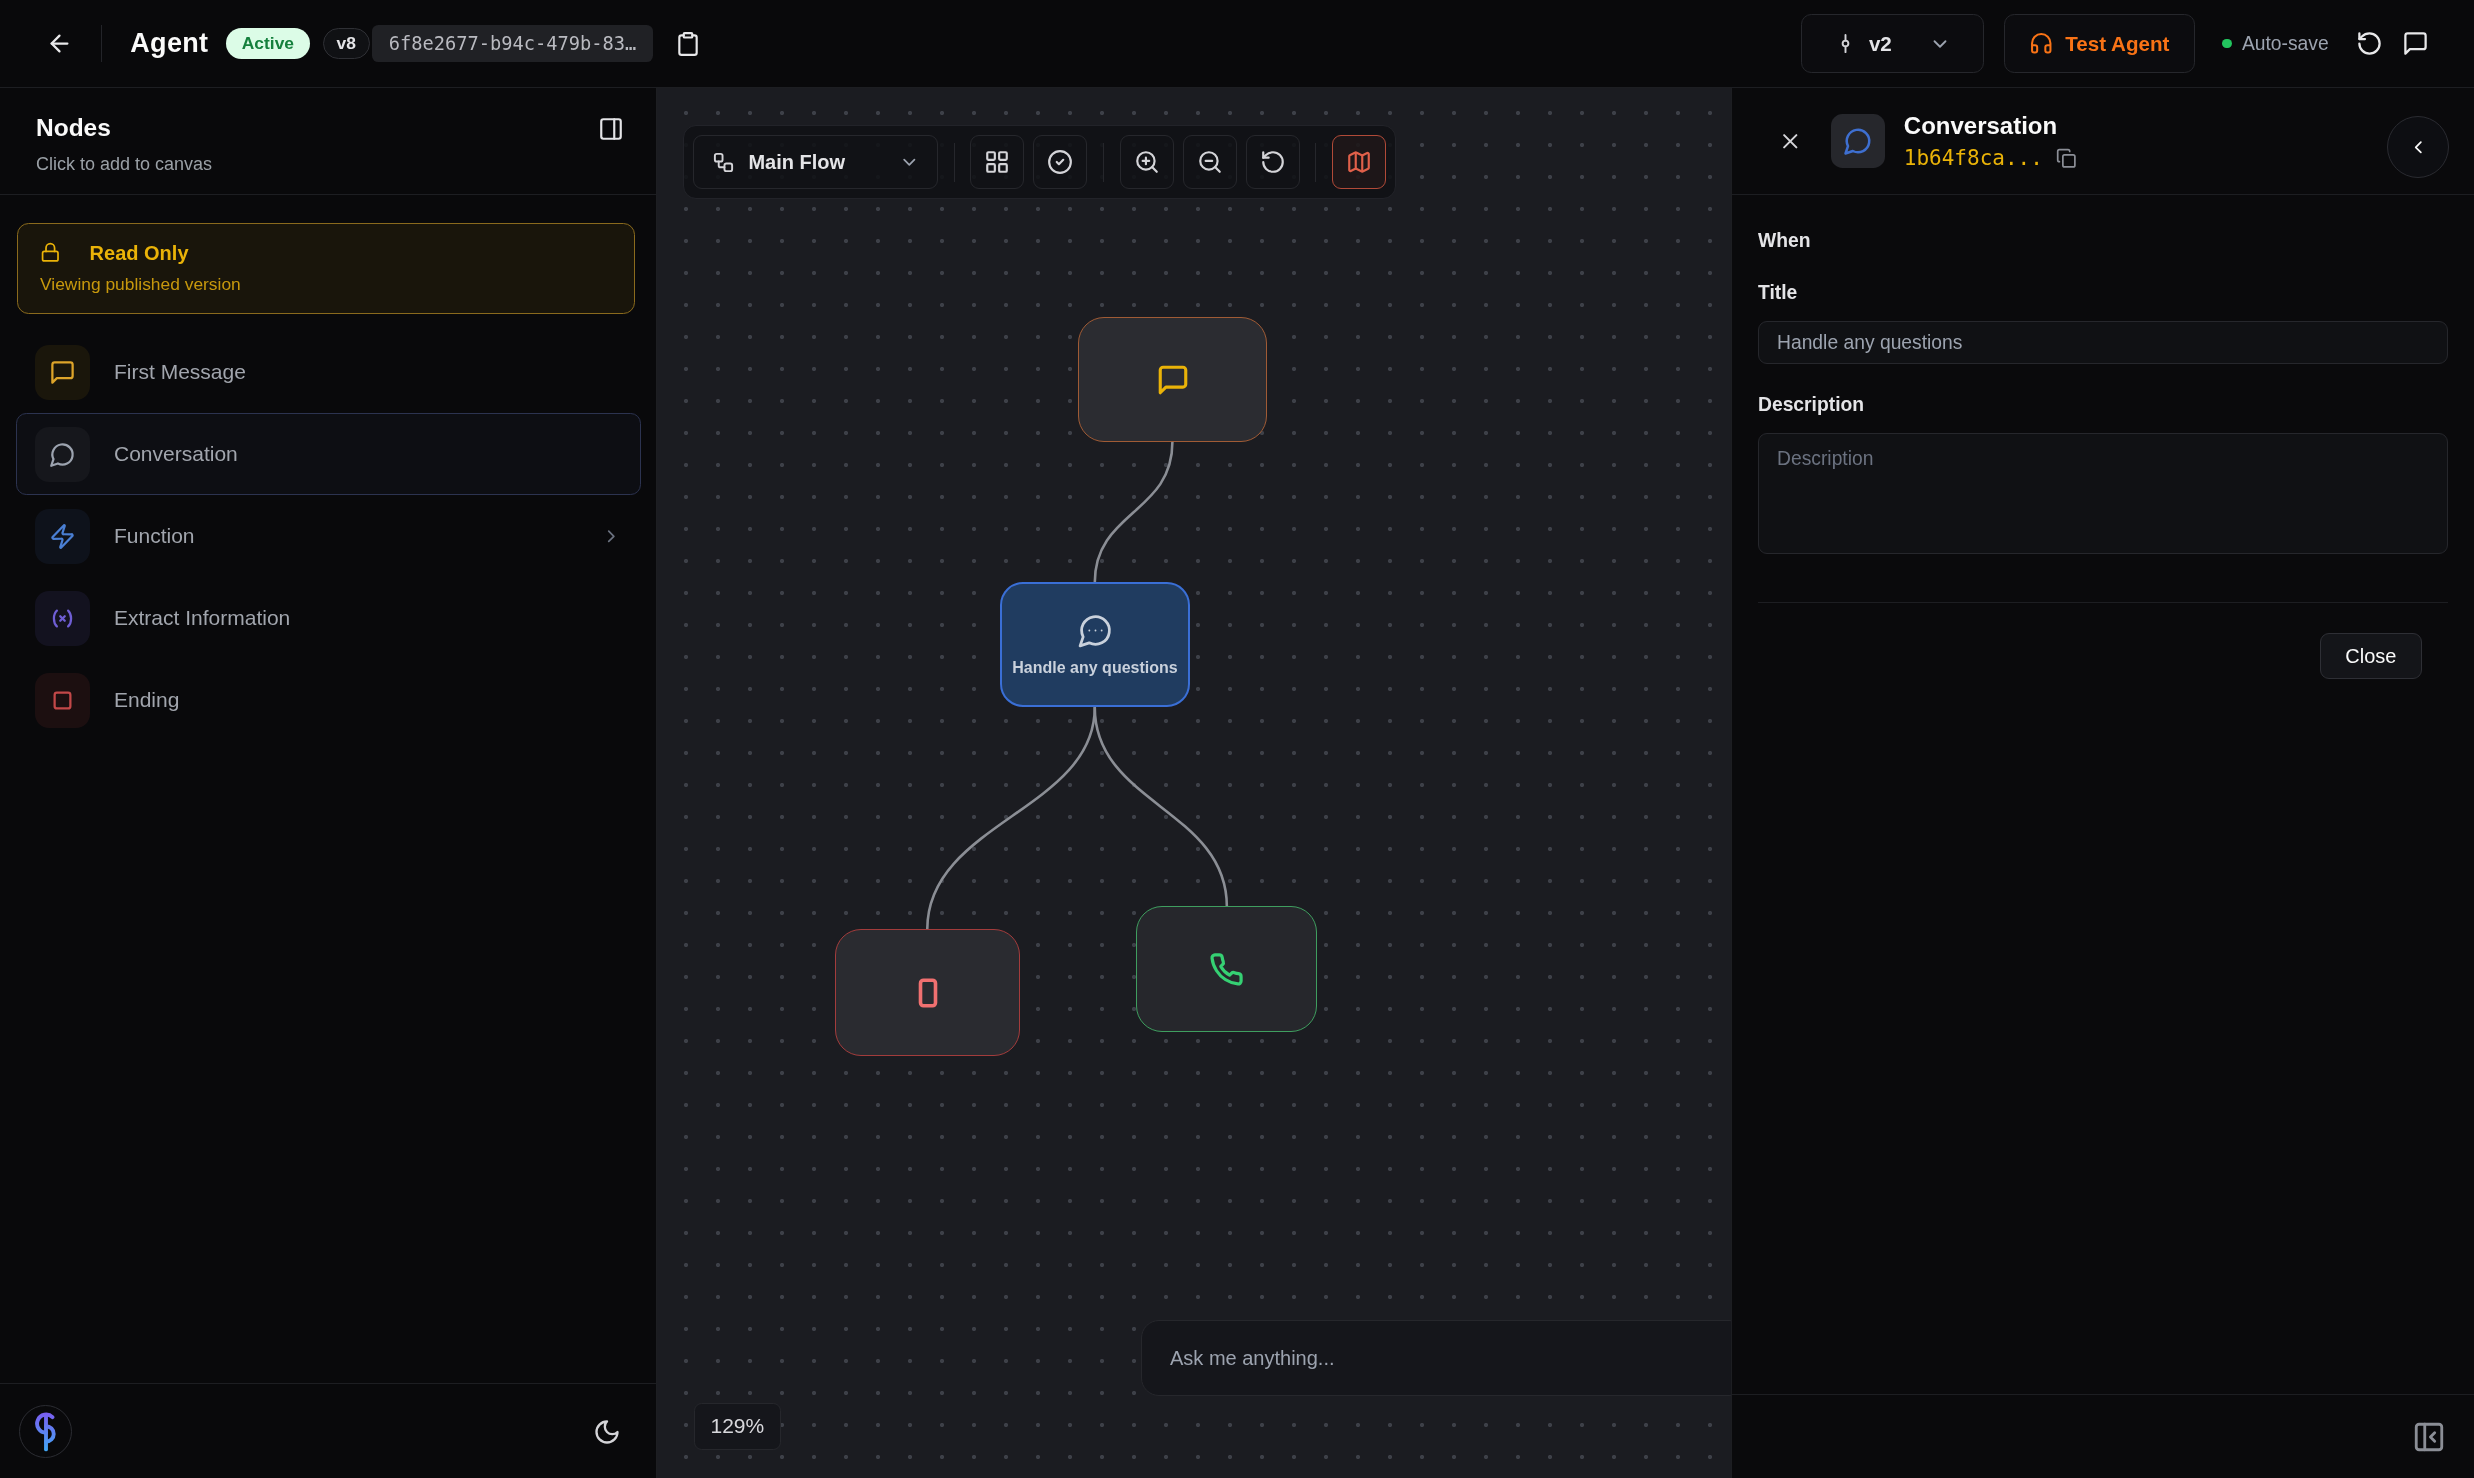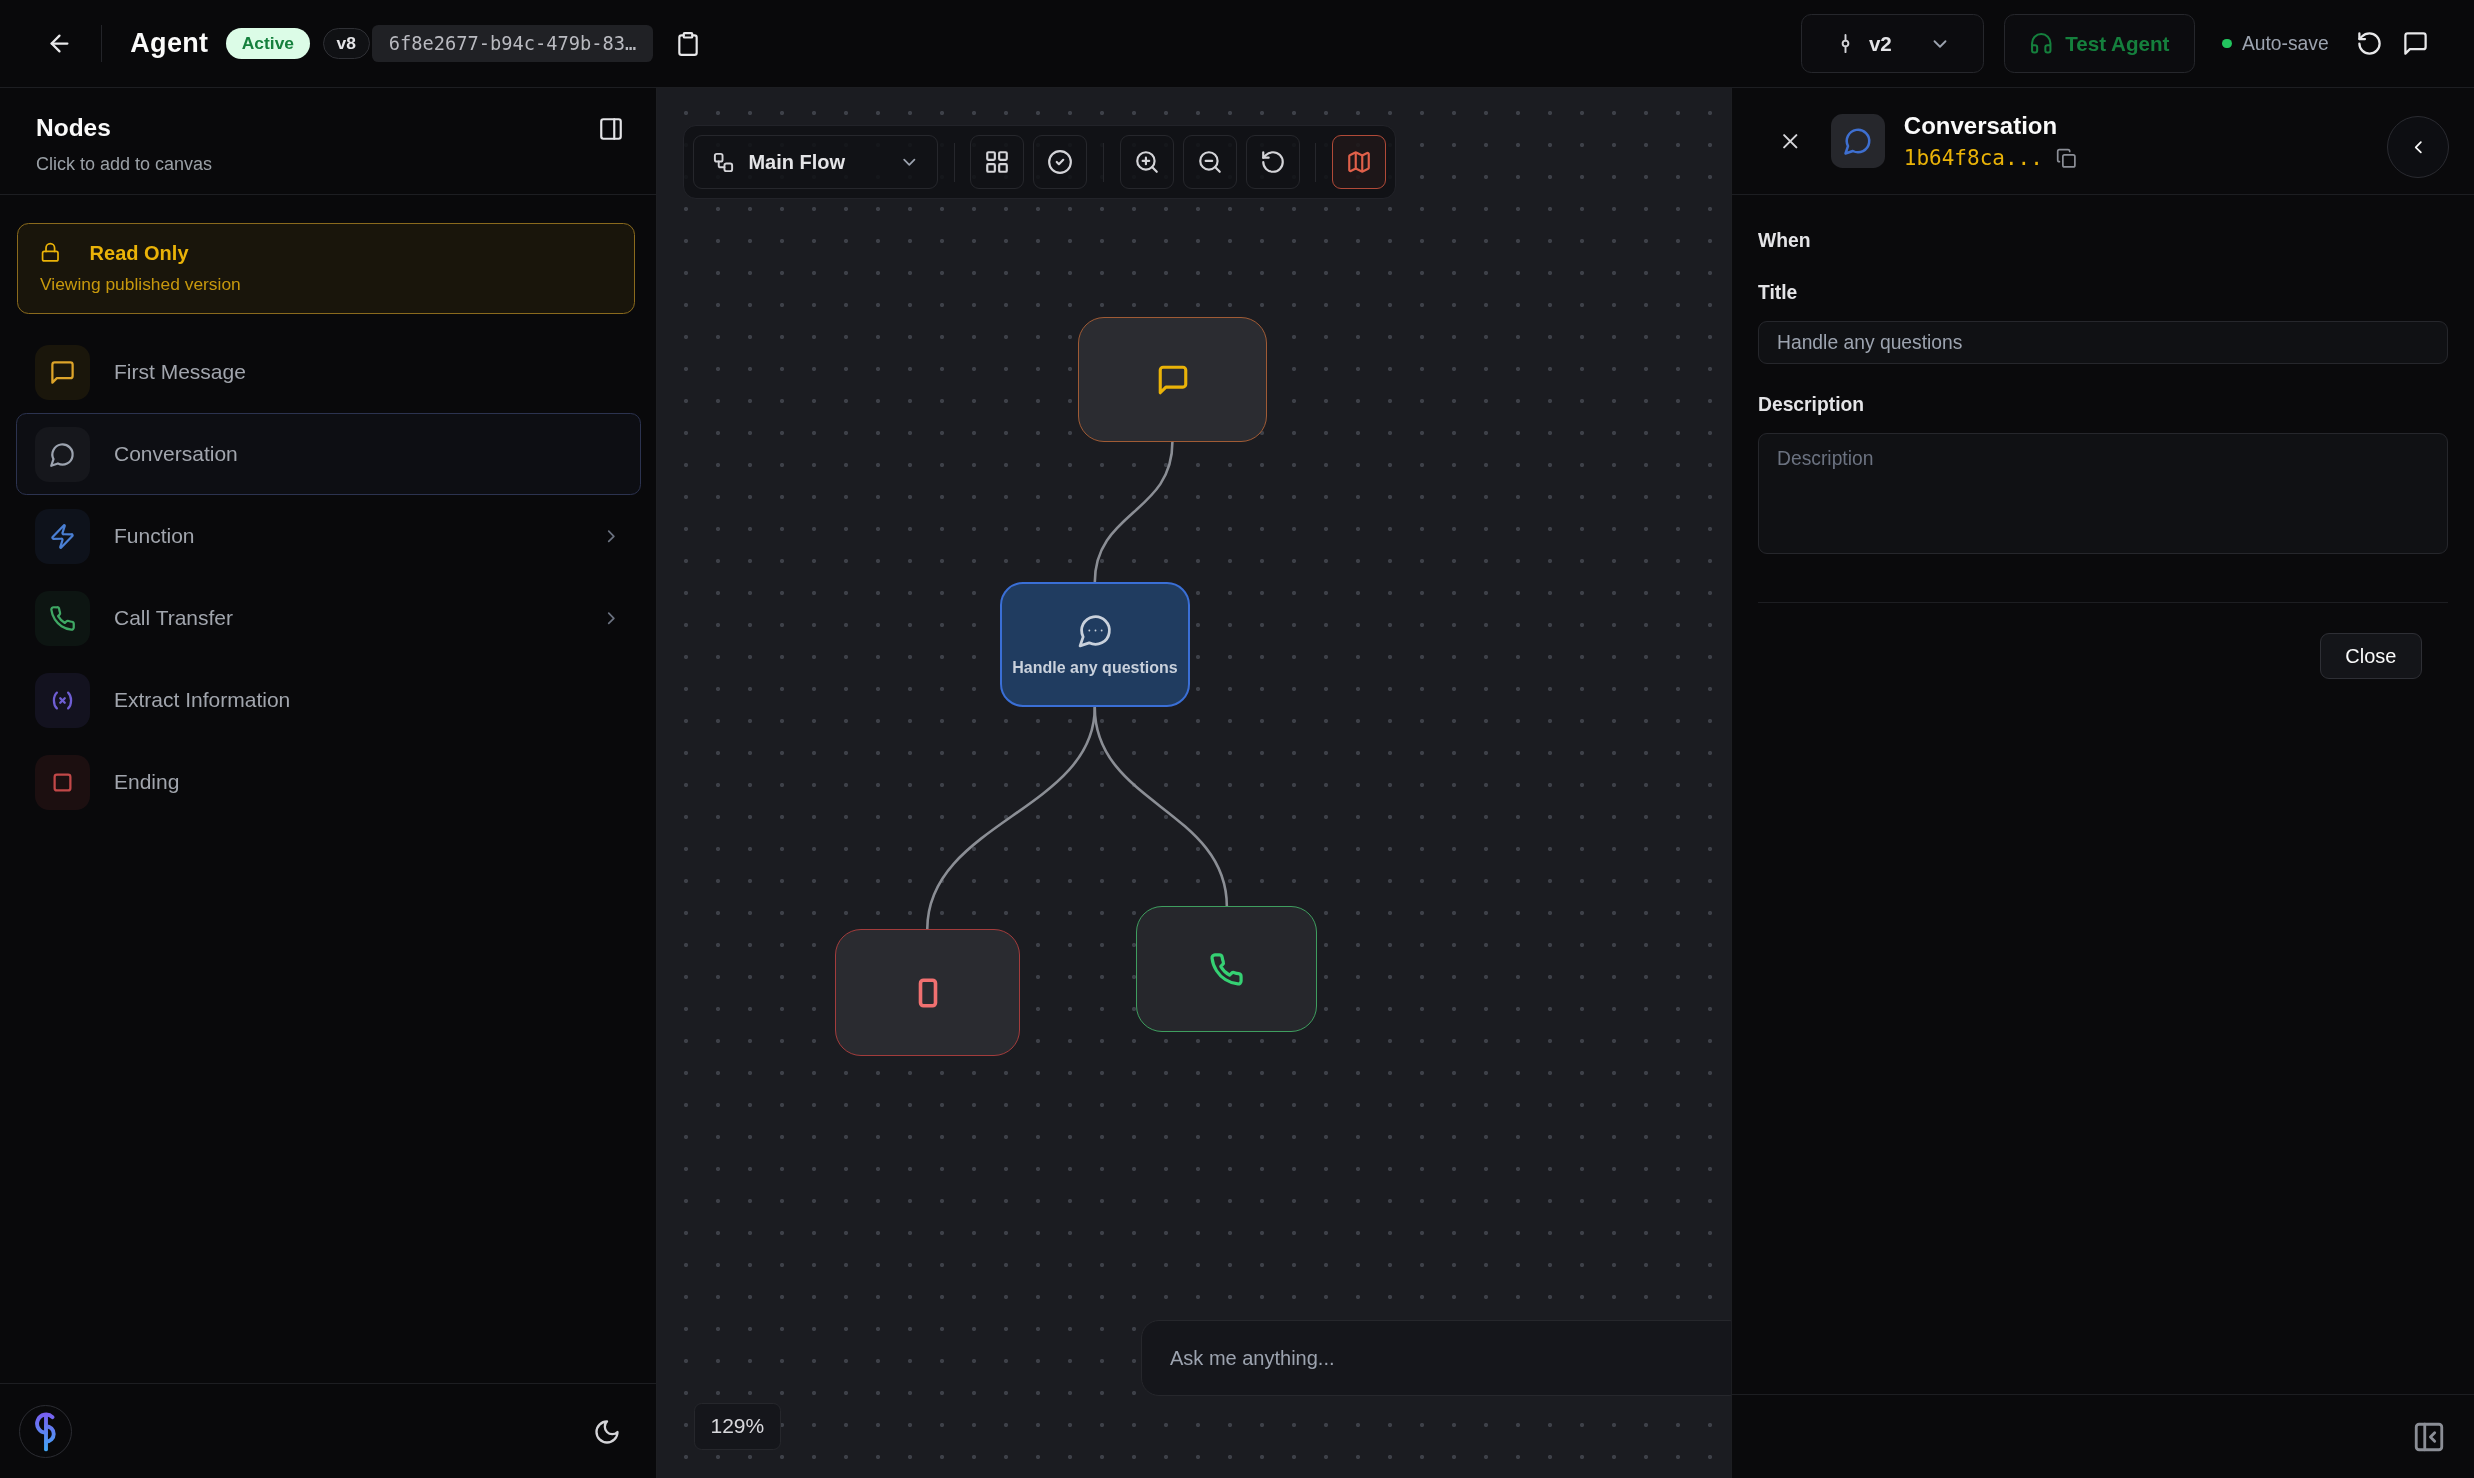--- a/index.html
+++ b/index.html
@@ -21,21 +21,21 @@
   .app-title { font-size:27px; font-weight:700; color:#fafafa; letter-spacing:0.3px; }
   .pill-active { margin-left:18px; background:#dcfce7; color:#15803d; font-size:17.4px; font-weight:600; padding:5.2px 15.5px; border-radius:644px; }
   .pill-v8 { margin-left:13px; border:1.3px solid #2f3035; color:#e4e4e7; font-size:17.4px; font-weight:600; padding:3.9px 13px; border-radius:644px; background:#101114; }
   .id-pill { margin-left:2px; background:#202125; color:#b9bac0; font-size:18.7px; padding:7.7px 17px; border-radius:6.4px; }
   .tb-right { margin-left:auto; display:flex; align-items:center; gap:19.3px; }
   .btn-outline {
     display:flex; align-items:center; gap:11.6px; background:#0c0c0f;
     border:1.3px solid #26272c; border-radius:10.3px; height:59px; padding:0 32px;
     font-size:20.6px; font-weight:600; color:#e4e4e7; cursor:pointer;
   }
-  .btn-test { color:#15803d; padding:0 24.5px; }
+  .btn-test { color:#f97316; padding:0 24.5px; }
   .autosave { display:flex; align-items:center; gap:10.3px; color:#9ca3af; font-size:19.3px; margin:0 7.7px; }
   .autosave .dot { width:9.7px; height:9.7px; border-radius:50%; background:#22c55e; }
 
   
   .main { display:flex; height:1391px; }
   .sidebar { width:657px; background:#09090b; border-right:1.3px solid #1d1e22; position:relative; display:flex; flex-direction:column; }
   .canvas { width:1074px; position:relative; overflow:hidden;
     background-color:#1b1c21;
     background-image:radial-gradient(circle, #3d4048 1.9px, transparent 2.3px);
     background-size:32px 32px; background-position:13px 9px;
@@ -274,33 +274,20 @@
             </svg>
         </span>
         <span class="sb-label">Function</span>
         <span class="sb-chev">
           <svg width="20.6" height="20.6" viewBox="0 0 24 24" fill="none" stroke="currentColor" stroke-width="2" stroke-linecap="round" stroke-linejoin="round">
               <path d="m9 18 6-6-6-6"></path>
             </svg>
         </span>
       </div>
 
-      <div class="sb-item">
-        <span class="sb-tile" style="background:rgba(63,168,100,0.08); color:#3fa864;">
-          <svg width="27" height="27" viewBox="0 0 24 24" fill="none" stroke="currentColor" stroke-width="2" stroke-linecap="round" stroke-linejoin="round">
-              <path d="M22 16.92v3a2 2 0 0 1-2.18 2 19.79 19.79 0 0 1-8.63-3.07 19.5 19.5 0 0 1-6-6A19.79 19.79 0 0 1 2.08 4.18 2 2 0 0 1 4.06 2h3a2 2 0 0 1 2 1.72c.127.96.361 1.903.7 2.81a2 2 0 0 1-.45 2.11L8.09 9.91a16 16 0 0 0 6 6l1.27-1.27a2 2 0 0 1 2.11-.45c.907.339 1.85.573 2.81.7A2 2 0 0 1 22 16.92z"></path>
-            </svg>
-        </span>
-        <span class="sb-label">Call Transfer</span>
-        <span class="sb-chev">
-          <svg width="20.6" height="20.6" viewBox="0 0 24 24" fill="none" stroke="currentColor" stroke-width="2" stroke-linecap="round" stroke-linejoin="round">
-              <path d="m9 18 6-6-6-6"></path>
-            </svg>
-        </span>
-      </div>
 
       <div class="sb-item">
         <span class="sb-tile" style="background:rgba(111,94,212,0.1); color:#6f5ed4;">
           <svg width="27" height="27" viewBox="0 0 24 24" fill="none" stroke="currentColor" stroke-width="2" stroke-linecap="round" stroke-linejoin="round">
               <path d="M7 5c-3.5 3.2-3.5 10.8 0 14"></path>
               <path d="M17 5c3.5 3.2 3.5 10.8 0 14"></path>
               <path d="m10 10 4 4"></path>
               <path d="m14 10-4 4"></path>
             </svg>
         </span>

